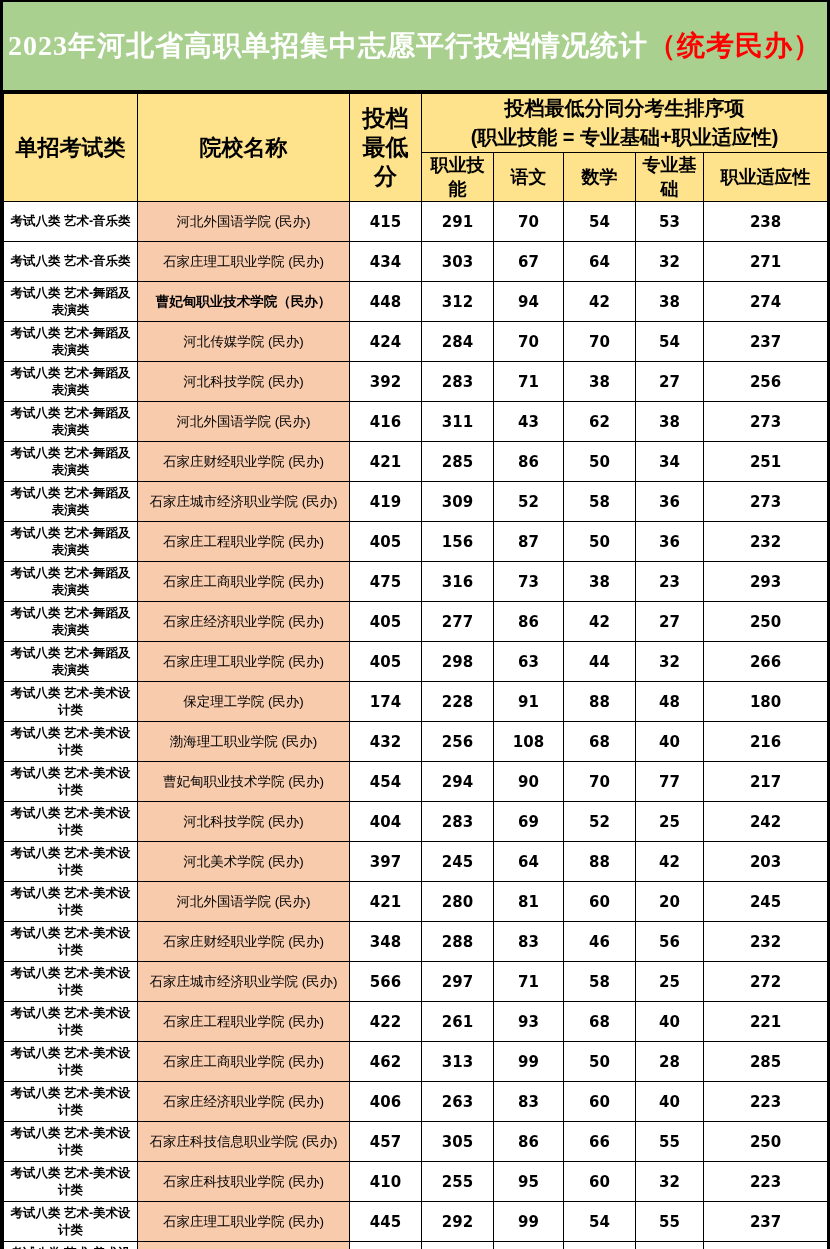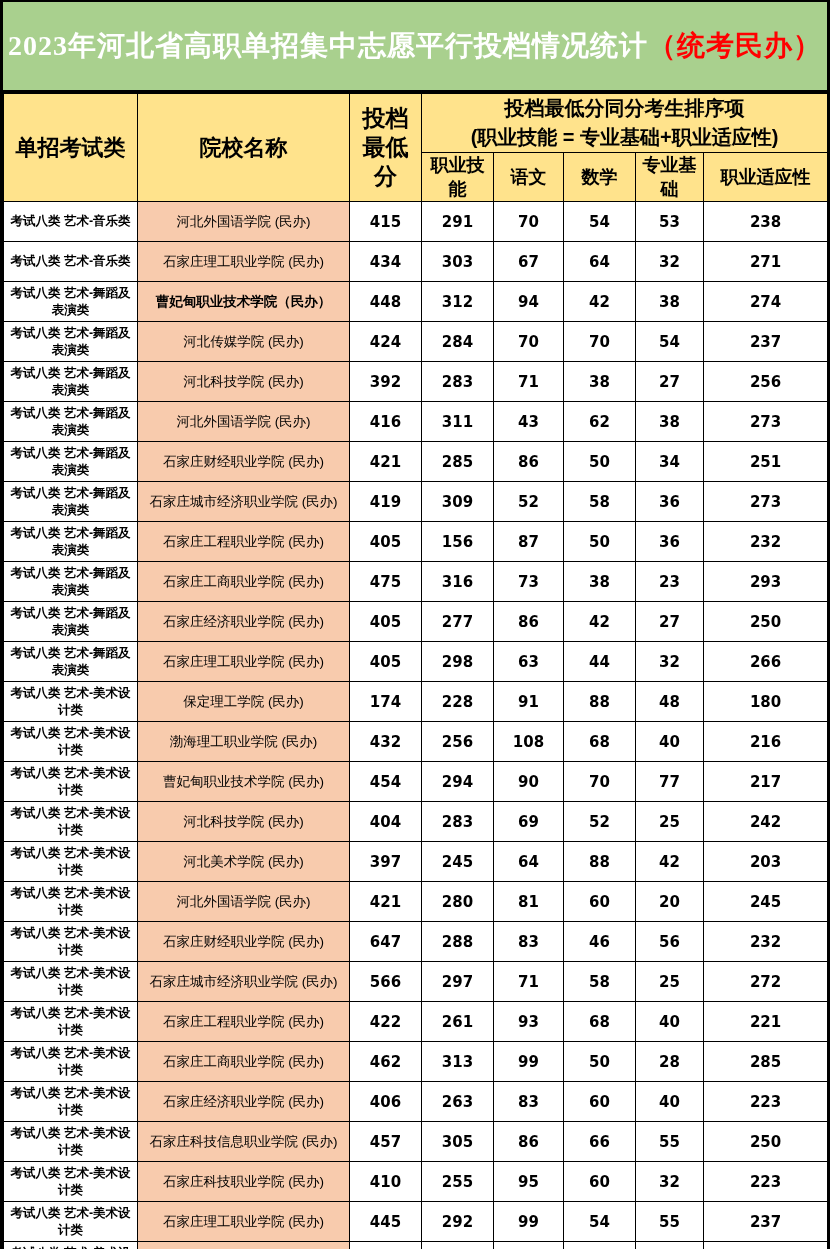--- a/index.html
+++ b/index.html
@@ -281,21 +281,21 @@
     <td class="num">421</td>
     <td class="num">280</td>
     <td class="num">81</td>
     <td class="num">60</td>
     <td class="num">20</td>
     <td class="num">245</td>
   </tr>
         <tr class="data-row">
     <td class="cat">考试八类 艺术-美术设计类</td>
     <td class="college">石家庄财经职业学院 (民办)</td>
-    <td class="num">647</td>
+    <td class="num">348</td>
     <td class="num">288</td>
     <td class="num">83</td>
     <td class="num">46</td>
     <td class="num">56</td>
     <td class="num">232</td>
   </tr>
         <tr class="data-row">
     <td class="cat">考试八类 艺术-美术设计类</td>
     <td class="college">石家庄城市经济职业学院 (民办)</td>
     <td class="num">566</td>

